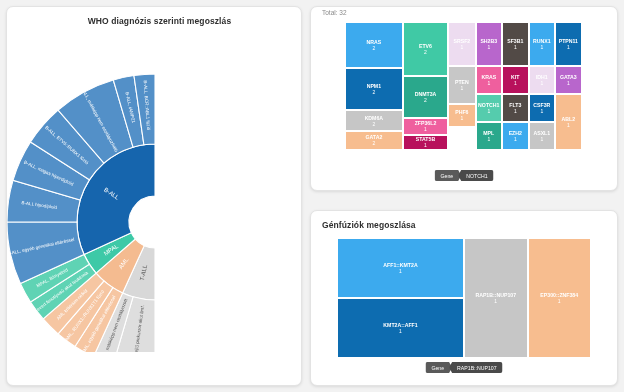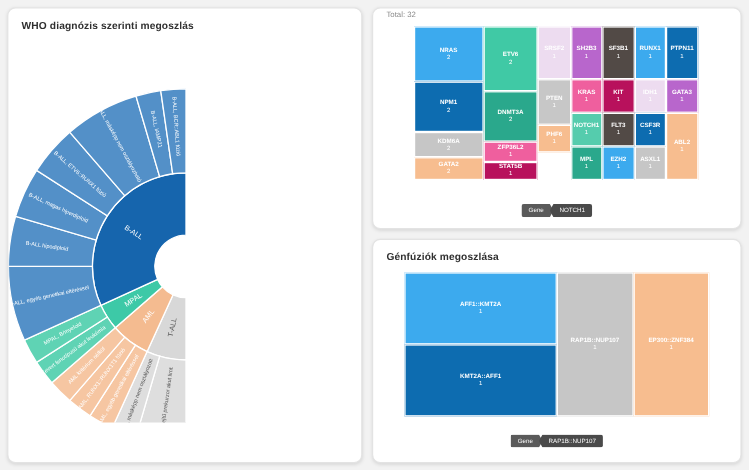--- a/index.html
+++ b/index.html
@@ -6,21 +6,21 @@
   body{
     width:624px;height:392px;
     background:#f2f2f2;
     font-family:"Liberation Sans",sans-serif;
     overflow:hidden;
   }
   .board{
     position:relative;width:624px;height:392px;
     display:flex;gap:8px;padding:6px 6px;box-sizing:border-box;
   }
-  .col-left{width:296px;flex:0 0 296px;display:flex;flex-direction:column;}
+  .col-left{width:296px;flex:0 0 296px;display:flex;flex-direction:column;text-align:center;}
   .col-right{flex:1;display:flex;flex-direction:column;gap:8px;}
 
   .card{
     background:#ffffff;
     border:1px solid #e3e3e3;
     border-radius:7px;
     box-shadow:0 1px 3px rgba(0,0,0,.10);
     position:relative;
     box-sizing:border-box;
     overflow:hidden;
@@ -61,21 +61,21 @@
     font-size:5.2px;color:#ffffff;
     background:#5a5a5a;
     padding:2.5px 6px;
     border-radius:2px;
   }
   .bc-b{background:#4a4a4a;margin-left:-3px;padding-left:8px;
         clip-path:polygon(3px 0,100% 0,100% 100%,3px 100%,0 50%);}
   .bc-a{clip-path:polygon(0 0,calc(100% - 3px) 0,100% 50%,calc(100% - 3px) 100%,0 100%);padding-right:8px;}
 
   
-  .fz-card{flex:1;}
+  .fz-card{flex:1;margin-top:11px;}
   .fz-area{position:relative;margin:8px 26px 0 26px;height:120px;}
 </style>
 </head>
 <body>
 
 <div class="board">
 
   <div class="col-left">
     <div class="card sb-card">
       <div class="card-title">WHO diagnózis szerinti megoszlás</div>

